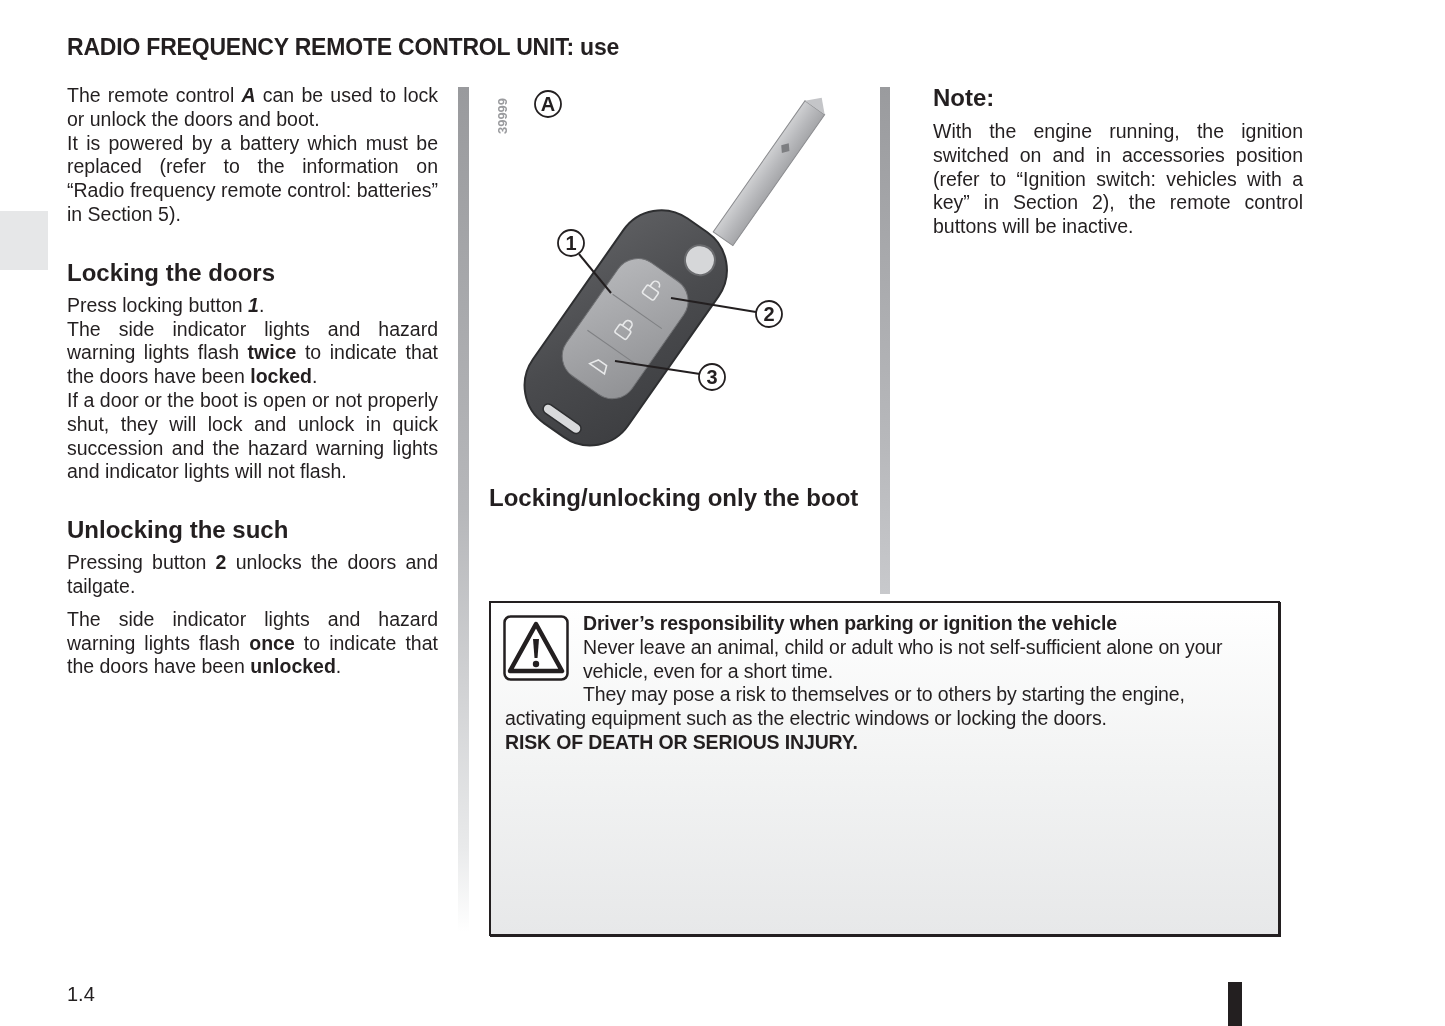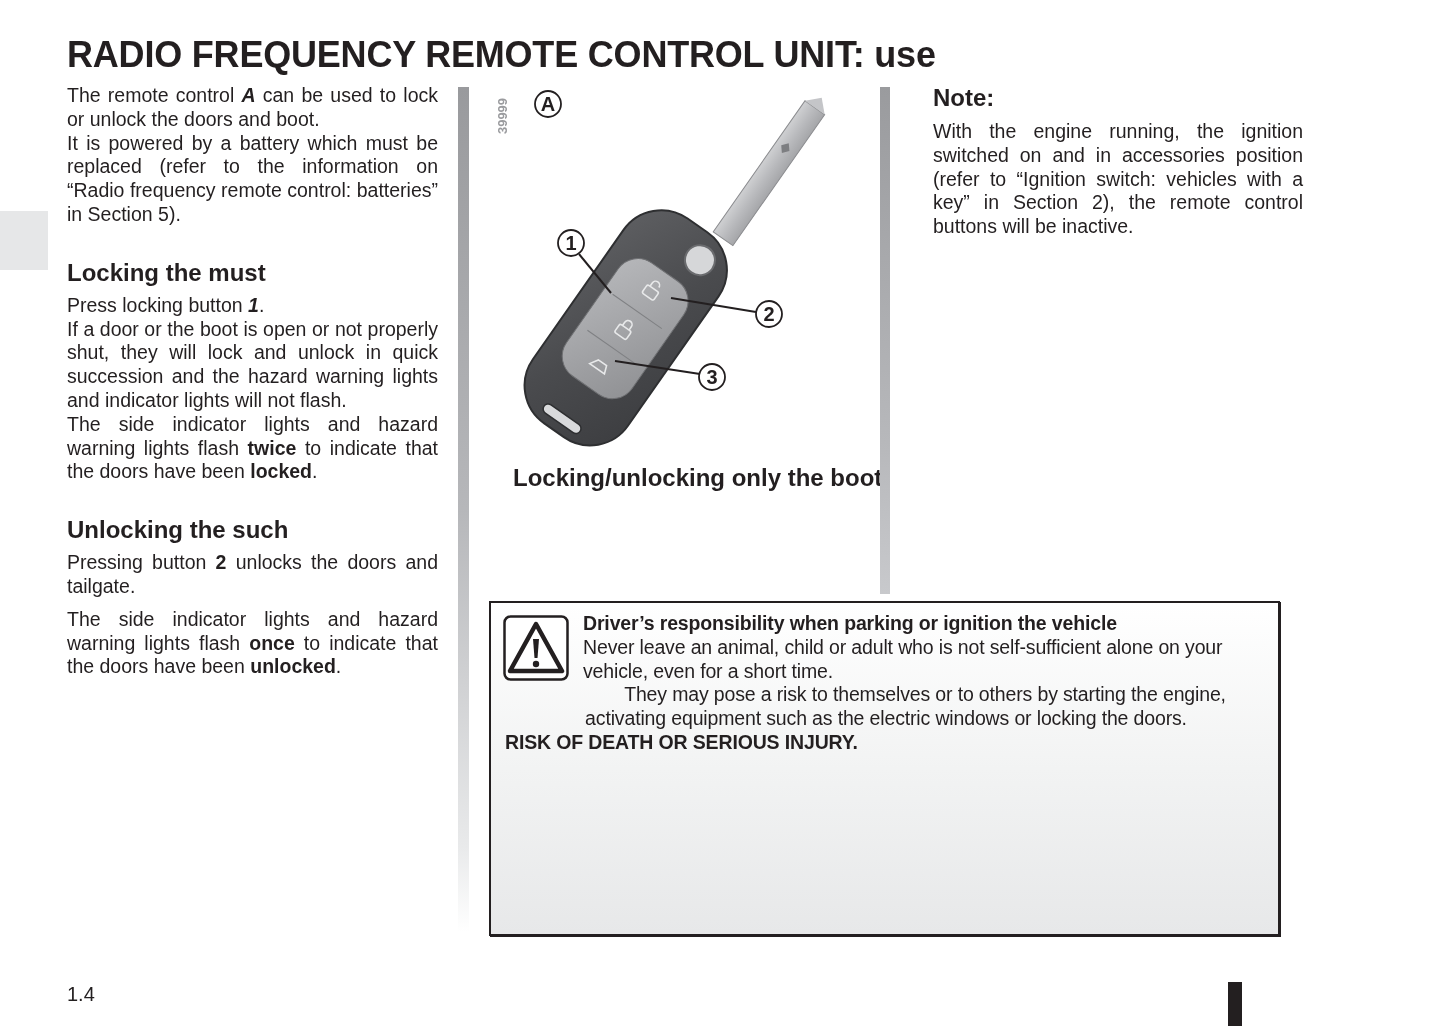--- a/index.html
+++ b/index.html
@@ -3,29 +3,29 @@
 <meta charset="utf-8">
 <style>
   html, body { margin: 0; padding: 0; }
   body {
     width: 1445px; height: 1026px; position: relative; overflow: hidden;
     background: #ffffff; color: #231f20;
     font-family: "Liberation Sans", sans-serif;
   }
   .abs { position: absolute; }
   .title {
-    left: 67px; top: 34px; font-size: 36px; font-weight: bold; letter-spacing: -0.2px;
+    left: 67px; top: 34px; font-size: 23px; font-weight: bold; letter-spacing: -0.2px;
     white-space: nowrap; color: #231f20;
   }
   .tab-marker { left: 0; top: 211px; width: 48px; height: 59px; background: #e6e7e8; }
   .col { font-size: 19.5px; line-height: 23.8px; text-align: justify; }
   .col p { margin: 0; }
   .col h2 { margin: 0; font-size: 24px; font-weight: bold; line-height: 28px; }
   .left-col { left: 67px; top: 84px; width: 371px; }
-  .mid-col { left: 489px; top: 464px; width: 380px; margin-left: 24px; }
+  .mid-col { left: 489px; top: 484px; width: 380px; }
   .right-col { left: 910px; top: 84px; width: 370px; margin-left: 23px; }
   .mb-gap { margin-bottom: 6px !important; }
   .h-gap-top { margin-top: 32px !important; margin-bottom: 7px !important; }
   .vbar-1 {
     left: 458px; top: 87px; width: 11px; height: 845px;
     background: linear-gradient(to bottom, #999a9d 0%, #b6b7ba 50%, #e9eaeb 90%, #ffffff 100%);
   }
   .vbar-2 {
     left: 880px; top: 87px; width: 10px; height: 507px;
     background: linear-gradient(to bottom, #9a9b9e 0%, #b7b8bb 70%, #c8c9cc 100%);
@@ -40,41 +40,41 @@
   .warn-icon {
     left: 12px; top: 12px; width: 63px; height: 63px;
   }
   .warn-text {
     left: 14px; top: 9px; width: 762px; font-size: 19.5px; line-height: 23.8px;
     letter-spacing: -0.15px;
   }
   .warn-text p { margin: 0; }
   .warn-head { font-weight: bold; padding-left: 78px; }
   .warn-indent { padding-left: 78px; }
-  .warn-indent2 { text-indent: 78px; text-align: center; }
+  .warn-indent2 { text-indent: 78px; }
   .page-num { left: 67px; top: 983px; font-size: 20px; }
   .thumb-mark { left: 1228px; top: 982px; width: 14px; height: 44px; background: #231f20; }
   b, strong { font-weight: bold; }
   .bi { font-weight: bold; font-style: italic; }
 </style>
 </head>
 <body>
 
 <div class="abs title">RADIO FREQUENCY REMOTE CONTROL UNIT: use</div>
 
 <div class="abs tab-marker"></div>
 
 <div class="abs col left-col">
   <p><span>The remote control </span><span class="bi">A</span><span> can be used to lock or unlock the doors and boot.</span></p>
   <p class="mb-gap" style="text-align-last:left;">It is powered by a battery which must be replaced (refer to the information on “Radio frequency remote control: batteries” in Section 5).</p>
 
-  <h2 class="h-gap-top" style="margin-top:31px;">Locking the must</h2>
+  <h2 class="h-gap-top" style="margin-top:31px;">Locking the doors</h2>
   <p><span>Press locking button </span><span class="bi">1</span><span>.</span></p>
+  <p style="text-align-last:left;"><span>The side indicator lights and hazard warning lights flash </span><b>twice</b><span> to indicate that the doors have been </span><b>locked</b><span>.</span></p>
   <p style="text-align-last:left;">If a door or the boot is open or not properly shut, they will lock and unlock in quick succession and the hazard warning lights and indicator lights will not flash.</p>
-  <p style="text-align-last:left;"><span>The side indicator lights and hazard warning lights flash </span><b>twice</b><span> to indicate that the doors have been </span><b>locked</b><span>.</span></p>
 
   <h2 class="h-gap-top" style="margin-top:34px;">Unlocking the such</h2>
   <p class="mb-gap" style="text-align-last:left; margin-bottom:9px !important;"><span>Pressing button </span><b>2</b><span> unlocks the doors and tailgate.</span></p>
   <p style="text-align-last:left;"><span>The side indicator lights and hazard warning lights flash </span><b>once</b><span> to indicate that the doors have been </span><b>unlocked</b><span>.</span></p>
 </div>
 
 <div class="abs vbar-1"></div>
 
 <div class="abs figure">
   <svg width="370" height="370" viewBox="0 0 370 370" xmlns="http://www.w3.org/2000/svg">

